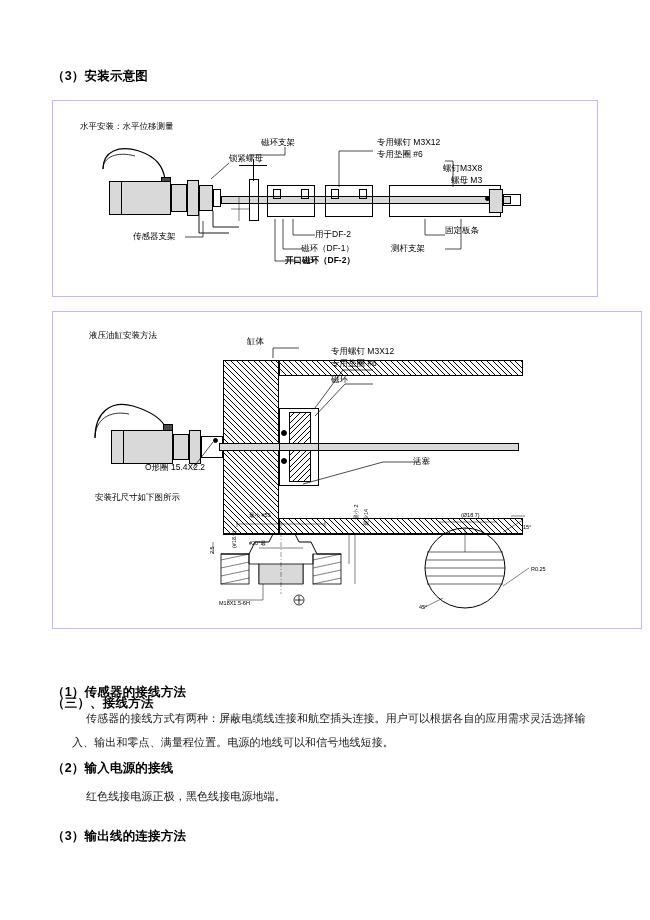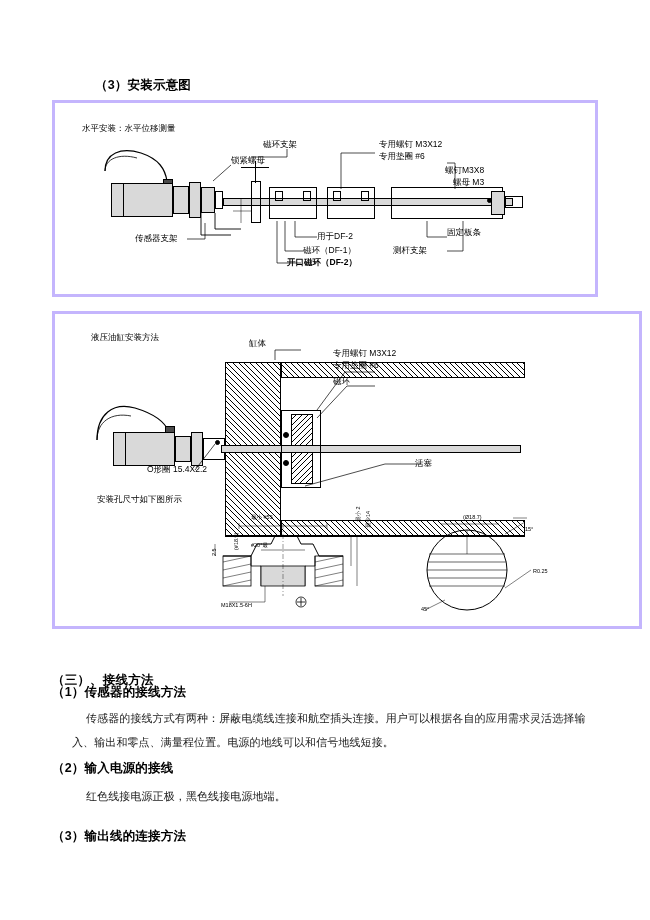--- a/index.html
+++ b/index.html
@@ -37,21 +37,21 @@
     position: absolute;
     font-size: 11px;
     line-height: 17px;
     color: #1a1a1a;
     letter-spacing: 0.1px;
   }
 
   
   .figbox {
     position: absolute;
-    border: 3px solid #c4b5fd;
+    border: 1px solid #c4b5fd;
     background: #fff;
     box-sizing: border-box;
   }
   #fig1 { left: 52px; top: 100px; width: 546px; height: 197px; }
   #fig2 { left: 52px; top: 311px; width: 590px; height: 318px; }
 
   .lbl {
     position: absolute;
     font-size: 8.5px;
     line-height: 11px;
@@ -97,21 +97,21 @@
     );
   }
 
   svg { position: absolute; overflow: visible; }
 </style>
 </head>
 <body>
 
 <div class="page">
 
-  <div class="heading h-sec" style="top:77px;margin-left:43px;">（3）安装示意图</div>
+  <div class="heading h-sec" style="top:68px;">（3）安装示意图</div>
 
   <div class="figbox" id="fig1">
 
     <div class="lbl" style="left:27px; top:20px;">水平安装：水平位移测量</div>
 
     <svg style="left:0px; top:0px; width:546px; height:197px;">
       <path d="M50,68 C50,50 66,44 86,50 C104,56 110,66 112,78" fill="none" stroke="#000" stroke-width="1.2"></path>
       <path d="M50,68 C50,56 64,50 82,55" fill="none" stroke="#000" stroke-width="0.8"></path>
     </svg>
 
@@ -305,21 +305,21 @@
       <line x1="40" y1="86" x2="20" y2="96" stroke="#000" stroke-width="0.5"></line>
       <line x1="108" y1="4" x2="122" y2="4" stroke="#000" stroke-width="0.5"></line>
     </svg>
 
     <div class="lbl xs" style="left:408px; top:200px;">(Ø18.7)</div>
     <div class="lbl xs" style="left:470px; top:212px;">15°</div>
     <div class="lbl xs" style="left:366px; top:292px;">45°</div>
     <div class="lbl xs" style="left:478px; top:254px;">R0.25</div>
   </div>
 
-  <div class="heading h-sec" style="top:672px;">（三）、接线方法</div>
+  <div class="heading h-sec" style="top:695px;">（三）、接线方法</div>
 
   <div class="heading h-sec" style="top:684px;">（1）传感器的接线方法</div>
 
   <div class="body-text" style="left:86px; top:710px; width:510px;">传感器的接线方式有两种：屏蔽电缆线连接和航空插头连接。用户可以根据各自的应用需求灵活选择输</div>
   <div class="body-text" style="left:72px; top:734px; width:510px;">入、输出和零点、满量程位置。电源的地线可以和信号地线短接。</div>
 
   <div class="heading h-sec" style="top:760px;">（2）输入电源的接线</div>
 
   <div class="body-text" style="left:86px; top:788px; width:510px;">红色线接电源正极，黑色线接电源地端。</div>
 

